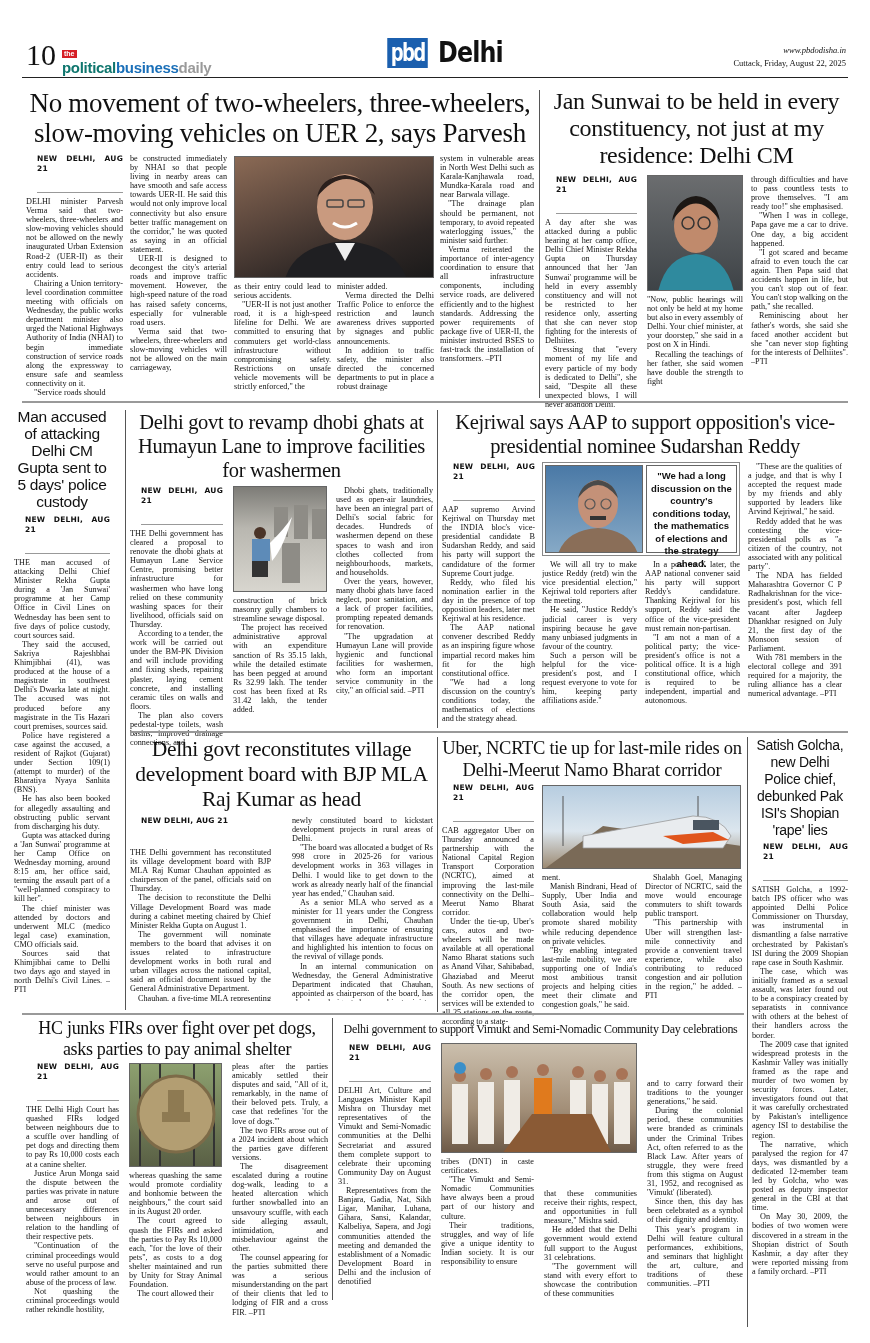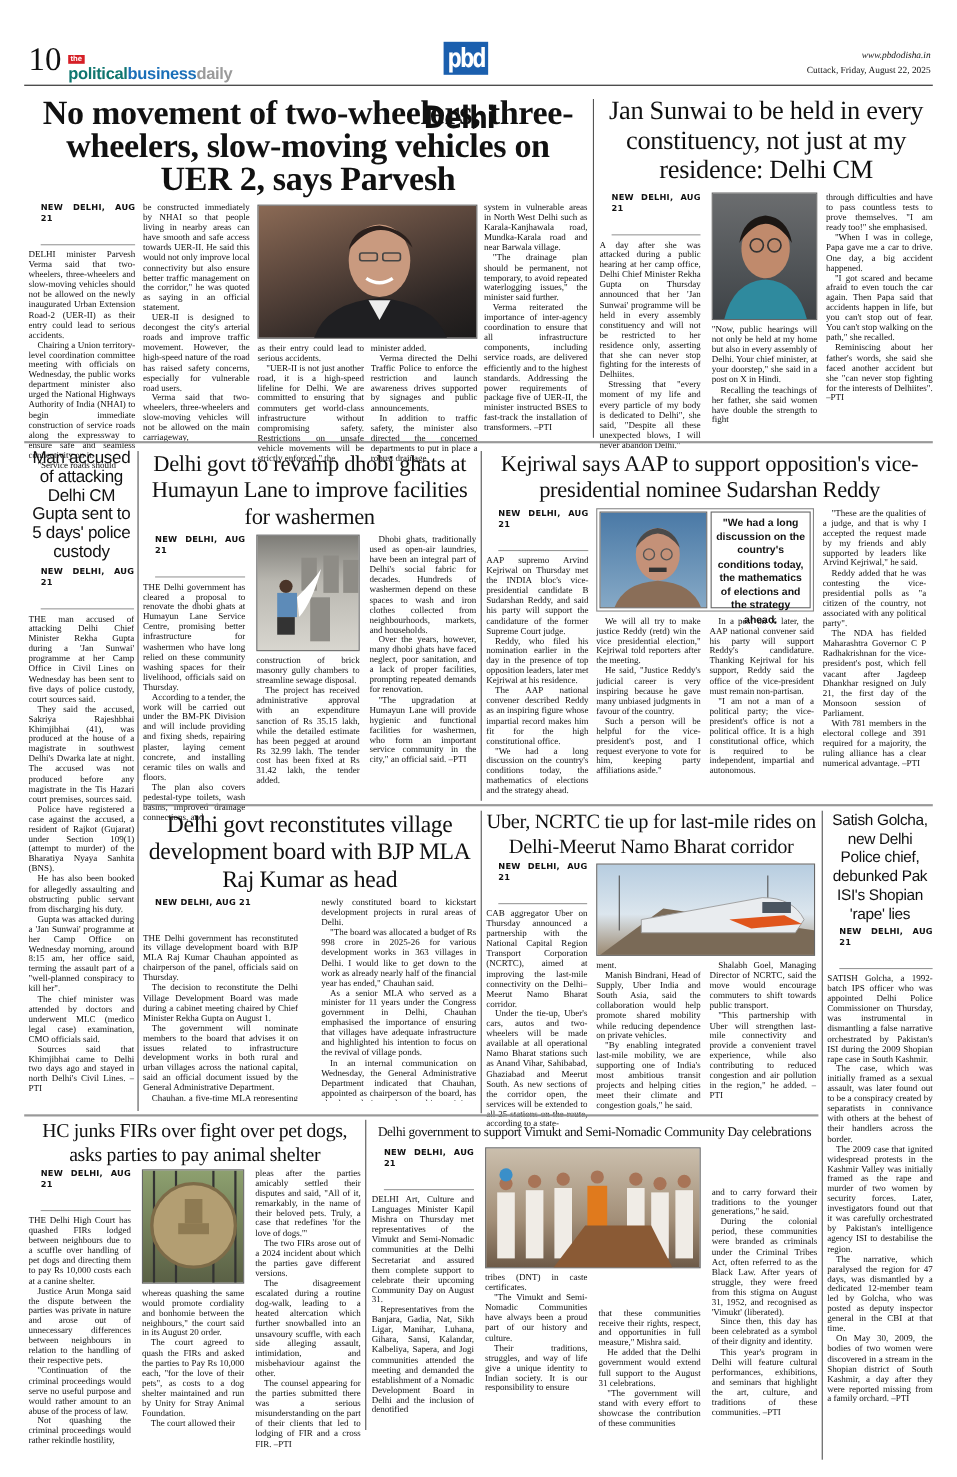--- a/index.html
+++ b/index.html
@@ -6,21 +6,21 @@
   body { width: 870px; height: 1343px; background: #fff; overflow: hidden; font-family: "Liberation Serif", serif; color: #111; }
   .page { position: relative; width: 870px; height: 1343px; }
 
   
   .masthead { position: absolute; left: 22px; top: 38px; width: 826px; height: 40px; border-bottom: 1.5px solid #222; }
   .pno { position: absolute; left: 4px; top: 0; font-family: "Liberation Serif", serif; font-size: 30px; line-height: 34px; }
   .brand { position: absolute; left: 40px; top: 4px; }
   .brand .the { display:inline-block; background:#d61f26; color:#fff; font: bold 7px/8px "Liberation Sans", sans-serif; padding: 0 2px; }
   .brand .line { font: bold 15px/16px "Liberation Sans", sans-serif; letter-spacing:-0.3px; }
   .brand .pol { color:#0f766e; } .brand .bus { color:#1a6fb8; } .brand .dai { color:#9a9a9a; }
-  .section-logo { position:absolute; left: 363px; top: 0; display:flex; align-items:center; gap:24px;flex-direction:column; }
+  .section-logo { position:absolute; left: 363px; top: 0; display:flex; align-items:center; gap:8px; }
   .pbd { background:#1b5fae; color:#fff; font: bold 24px/30px "DejaVu Sans Mono", monospace; padding: 0 4px; letter-spacing:-2px; transform: scaleX(0.9); }
   .sec { font: bold 28px/30px "DejaVu Sans", sans-serif; letter-spacing:-1px; transform: scaleX(0.85); transform-origin: left; }
   .dateline { position:absolute; right: 2px; top: 6px; text-align:right; font-family:"Liberation Serif", serif; font-size: 8.5px; line-height: 13px; }
   .dateline .url { font-style: italic; }
 
   
   .art { position:absolute; }
   .hl { font-family: "Liberation Serif", serif; text-align:center; color:#111; line-height: 1.05; letter-spacing:-0.3px; }
   .hl.sans { font-family: "Liberation Sans", sans-serif; }
   .byline { font: bold 7.5px/10px "DejaVu Sans", sans-serif; border-bottom: 1.5px solid #999; padding-bottom: 18px; margin-bottom: 4px; letter-spacing: .2px; margin-left: 11px; }
@@ -47,21 +47,21 @@
       <span class="pbd">pbd</span>
       <span class="sec">Delhi</span>
     </div>
     <div class="dateline">
       <div class="url">www.pbdodisha.in</div>
       <div>Cuttack, Friday, August 22, 2025</div>
     </div>
   </div>
 
   <div class="art" style="left:26px; top:88px; width:508px;">
-    <div class="hl" style="font-size:31px; line-height:30px; font-weight:700;">No movement of two-wheelers, three-wheelers, slow-moving vehicles on UER 2, says Parvesh</div>
+    <div class="hl" style="font-size:27px; line-height:30px; font-weight:400;">No movement of two-wheelers, three-wheelers, slow-moving vehicles on UER 2, says Parvesh</div>
     <div style="position:relative; margin-top:6px; height:305px;">
       <div class="col" style="position:absolute; left:0; top:0; width:97px;">
         <div class="byline">NEW DELHI, AUG 21</div>
         <p class="first">DELHI minister Parvesh Verma said that two-wheelers, three-wheelers and slow-moving vehicles should not be allowed on the newly inaugurated Urban Extension Road-2 (UER-II) as their entry could lead to serious accidents.</p>
         <p>Chairing a Union territory-level coordination committee meeting with officials on Wednesday, the public works department minister also urged the National Highways Authority of India (NHAI) to begin immediate construction of service roads along the expressway to ensure safe and seamless connectivity on it.</p>
         <p>"Service roads should</p>
       </div>
       <div class="col" style="position:absolute; left:104px; top:0; width:97px;">
         <p class="first">be constructed immediately by NHAI so that people living in nearby areas can have smooth and safe access towards UER-II. He said this would not only improve local connectivity but also ensure better traffic management on the corridor," he was quoted as saying in an official statement.</p>
         <p>UER-II is designed to decongest the city's arterial roads and improve traffic movement. However, the high-speed nature of the road has raised safety concerns, especially for vulnerable road users.</p>
@@ -121,21 +121,21 @@
         <p class="first">through difficulties and have to pass countless tests to prove themselves. "I am ready too!" she emphasised.</p>
         <p>"When I was in college, Papa gave me a car to drive. One day, a big accident happened.</p>
         <p>"I got scared and became afraid to even touch the car again. Then Papa said that accidents happen in life, but you can't stop out of fear. You can't stop walking on the path," she recalled.</p>
         <p>Reminiscing about her father's words, she said she faced another accident but she "can never stop fighting for the interests of Delhiites". –PTI</p>
       </div>
     </div>
   </div>
 
   <div class="hrule" style="left:22px; top:401px; width:826px;"></div>
 
-  <div class="art" style="left:26px; top:408px; width:96px;">
+  <div class="art" style="left:14px; top:408px; width:96px;">
     <div class="hl sans" style="font-size:15.5px; line-height:17px;">Man accused of attacking Delhi CM Gupta sent to 5 days' police custody</div>
     <div class="col" style="width:96px; margin-top:5px; height:520px;">
       <div class="byline">NEW DELHI, AUG 21</div>
       <p class="first">THE man accused of attacking Delhi Chief Minister Rekha Gupta during a 'Jan Sunwai' programme at her Camp Office in Civil Lines on Wednesday has been sent to five days of police custody, court sources said.</p>
       <p>They said the accused, Sakriya Rajeshbhai Khimjibhai (41), was produced at the house of a magistrate in southwest Delhi's Dwarka late at night. The accused was not produced before any magistrate in the Tis Hazari court premises, sources said.</p>
       <p>Police have registered a case against the accused, a resident of Rajkot (Gujarat) under Section 109(1) (attempt to murder) of the Bharatiya Nyaya Sanhita (BNS).</p>
       <p>He has also been booked for allegedly assaulting and obstructing public servant from discharging his duty.</p>
       <p>Gupta was attacked during a 'Jan Sunwai' programme at her Camp Office on Wednesday morning, around 8:15 am, her office said, terming the assault part of a "well-planned conspiracy to kill her".</p>
       <p>The chief minister was attended by doctors and underwent MLC (medico legal case) examination, CMO officials said.</p>
       <p>Sources said that Khimjibhai came to Delhi two days ago and stayed in north Delhi's Civil Lines. –PTI</p>

